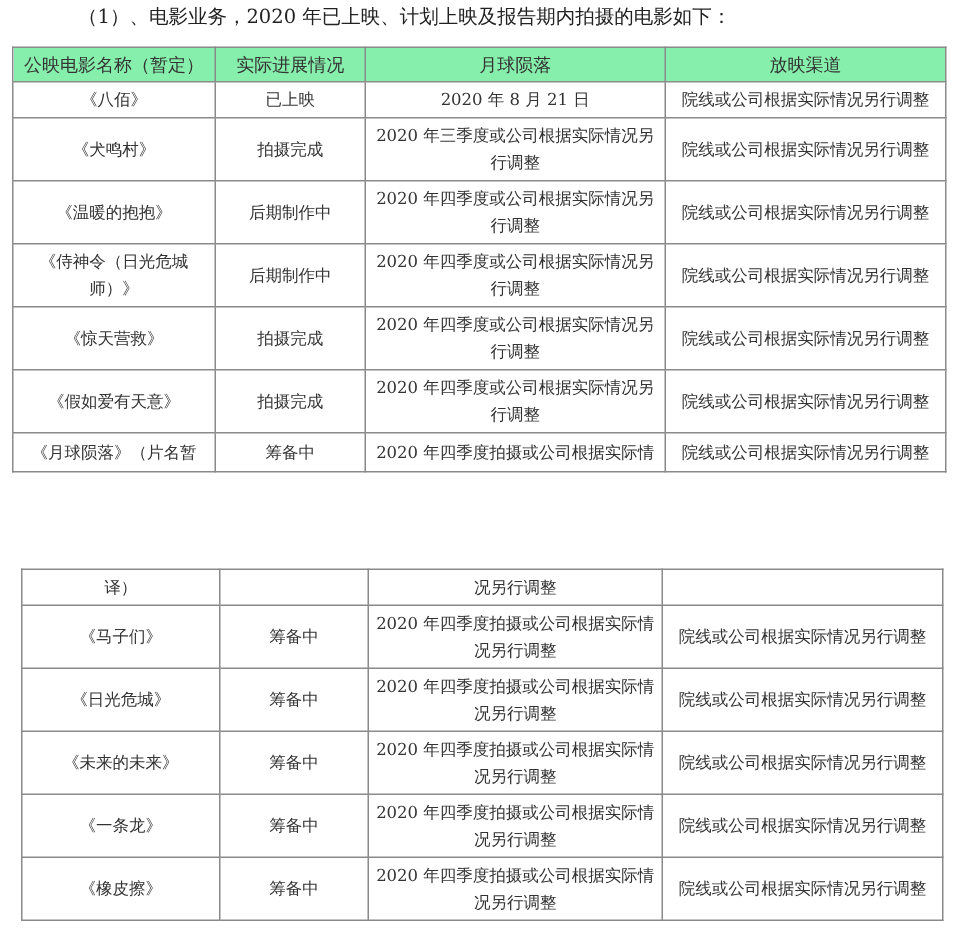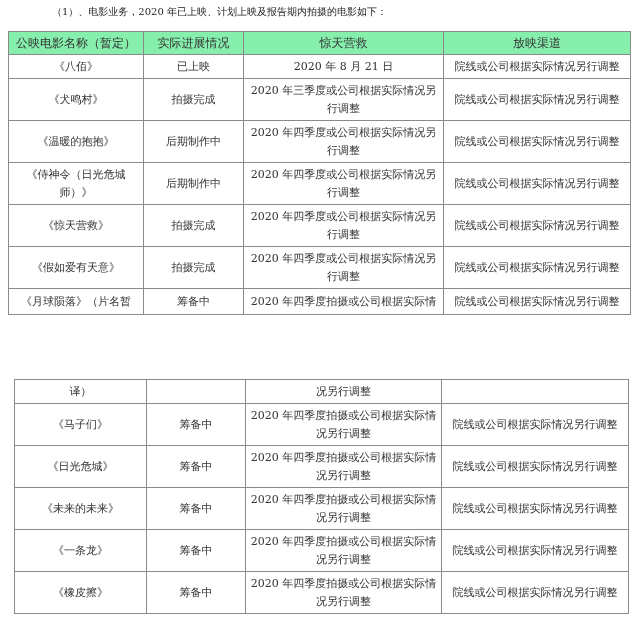--- a/index.html
+++ b/index.html
@@ -12,21 +12,21 @@
       height: 620px;
       position: relative;
       overflow: hidden;
       font-family: "DejaVu Serif", "Liberation Serif", serif;
       color: #2a2a2a;
     }
     .intro {
       position: absolute;
       left: 52px;
       top: 3px;
-      font-size: 10px;
+      font-size: 13px;
       line-height: 18px;
       white-space: nowrap;
       color: #222;
     }
     table.doc-table {
       position: absolute;
       border-collapse: collapse;
       table-layout: fixed;
       font-size: 11px;
       color: #333;
@@ -77,21 +77,21 @@
   <colgroup>
     <col style="width:135px">
     <col style="width:100px">
     <col style="width:200px">
     <col style="width:187px">
   </colgroup>
   <tbody>
       <tr class="hdr">
     <th>公映电影名称（暂定）</th>
     <th>实际进展情况</th>
-    <th>惊天营救</th>
+    <th>月球陨落</th>
     <th>放映渠道</th>
   </tr>
   <tr class="r1">
     <td>《八佰》</td>
     <td>已上映</td>
     <td>2020 年 8 月 21 日</td>
     <td class="nowrap">院线或公司根据实际情况另行调整</td>
   </tr>
   <tr class="r2">
     <td>《犬鸣村》</td>

